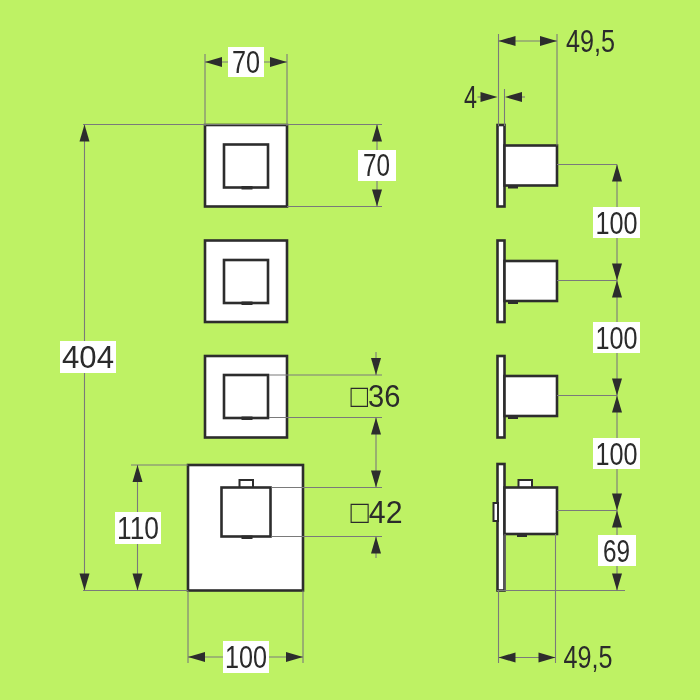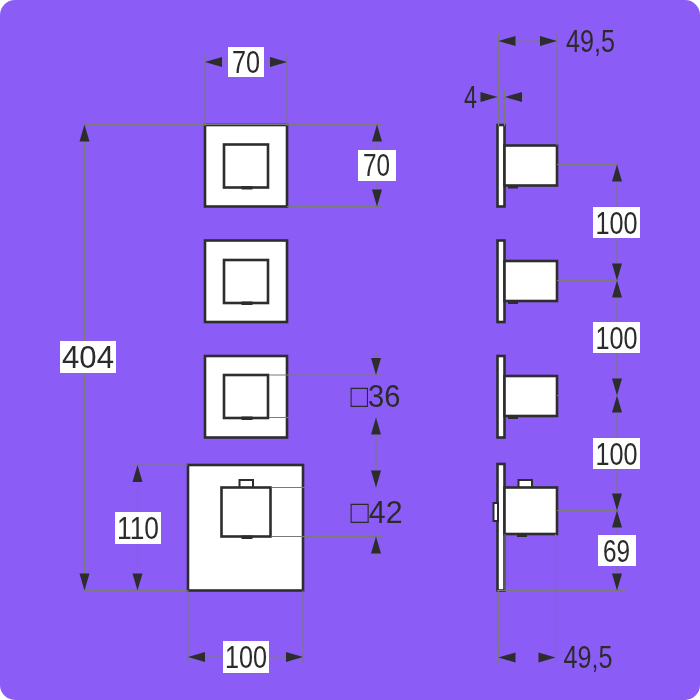--- a/index.html
+++ b/index.html
@@ -1,16 +1,16 @@
 <!DOCTYPE html>
 <html><head>
 <meta charset="utf-8">
 <style>
   html,body{margin:0;padding:0;background:#ffffff;}
-  .stage{width:700px;height:700px;position:relative;background:#8b5cf6;overflow:hidden;border-radius:15px;}
+  .stage{width:700px;height:700px;position:relative;background:#bef264;overflow:hidden;}
   svg{display:block;}
   .obj{fill:#ffffff;stroke:#2d2d2d;stroke-width:2.6;stroke-linejoin:miter;}
   .objthin{fill:#ffffff;stroke:#2d2d2d;stroke-width:2;}
   .mark{fill:#2d2d2d;stroke:none;}
   .thin{stroke:#7a7a7a;stroke-width:1.1;fill:none;}
   .ah{fill:#2d2d2d;stroke:none;}
   .lblbg{fill:#ffffff;stroke:none;}
   text{fill:#2b2b2b;font-family:"Liberation Sans","DejaVu Sans",sans-serif;
        font-size:32px;dominant-baseline:central;}
   .mid{text-anchor:middle;}

